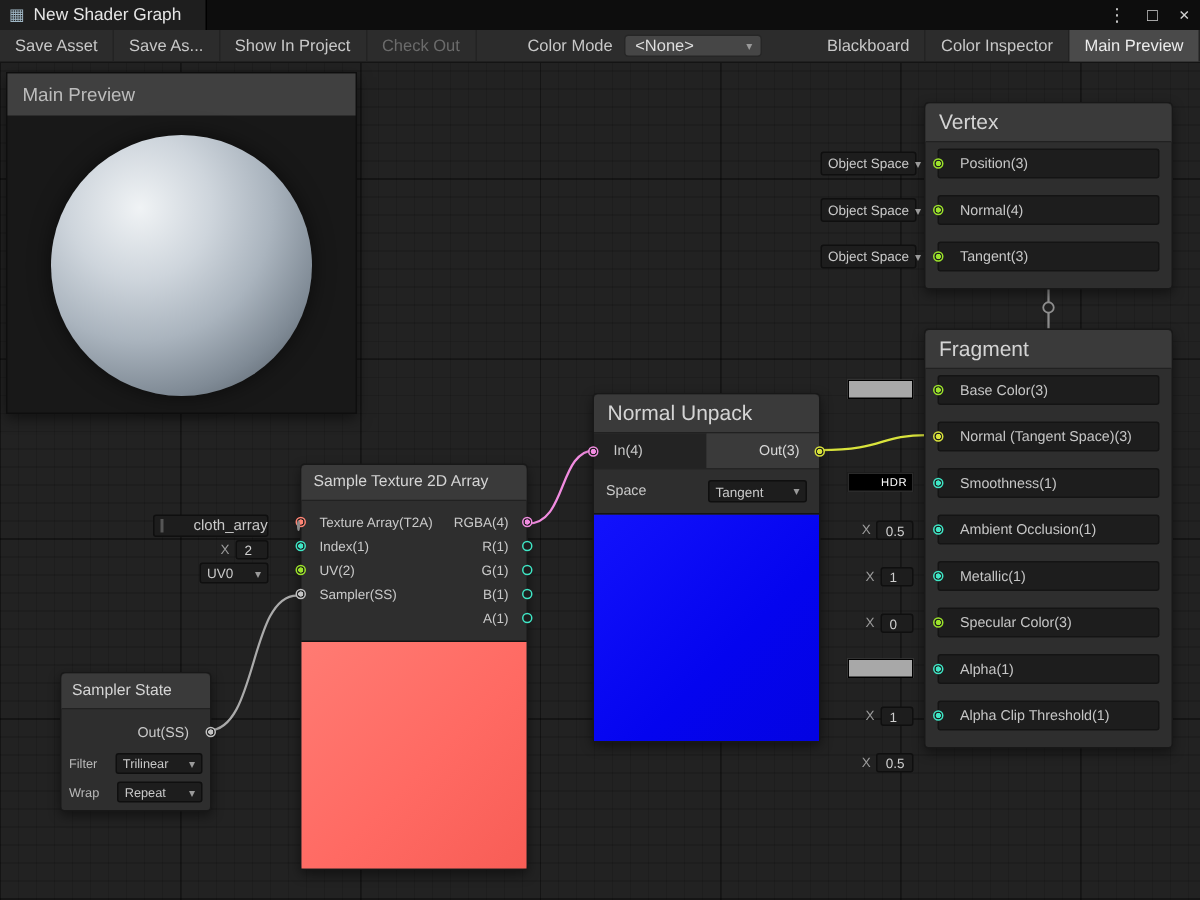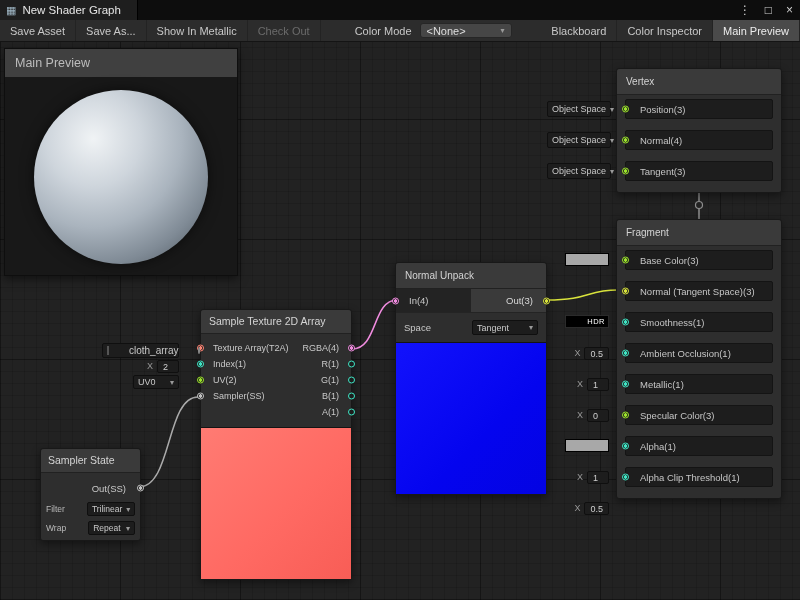--- a/index.html
+++ b/index.html
@@ -51,21 +51,21 @@
   .panel-body { height:199px; display:flex; align-items:center; justify-content:center; }
   .sphere { width:174px; height:174px; border-radius:50%;
             background:radial-gradient(circle at 34% 28%, #f0f3f5 0%, #ced5dc 28%,
                        #aab4be 52%, #7f8a95 74%, #565f68 92%, #454c54 100%);
             box-shadow:0 0 14px rgba(0,0,0,.55); }
 
   
   .node { position:absolute; z-index:2; background:#2e2e2e; border:1px solid #181818;
           border-radius:3px; box-shadow:0 3px 8px rgba(0,0,0,.45); }
   .node-header { height:26px; line-height:25px; padding:0 9px; background:#3a3a3a;
-                 color:#d4d4d4; font-size:10px; border-bottom:1px solid #212121;
+                 color:#d4d4d4; font-size:14px; border-bottom:1px solid #212121;
                  border-radius:3px 3px 0 0; white-space:nowrap; }
   .node-header.small { height:24px; line-height:23px; font-size:10.5px; }
   .block-body { padding-top:4px; }
   .block-row { position:relative; height:20px; margin:0 8px 11px; background:#1d1d1d;
                border:1px solid #141414; border-radius:2px; display:flex; align-items:center;
                padding-left:14px; font-size:9.5px; color:#c6c6c6; white-space:nowrap; }
 
   .port { position:absolute; width:7px; height:7px; border-radius:50%;
           border:1px solid currentColor; background:#1d1d1d; }
   .port.dot { background:radial-gradient(circle, currentColor 0 1.6px, #1d1d1d 1.9px); }
@@ -116,21 +116,21 @@
             justify-content:flex-end; padding-right:13px; font-size:9.5px; color:#d8d8d8; }
   .nu-out .port { right:-4px; top:50%; transform:translateY(-50%); }
   .nu-space { display:flex; align-items:center; justify-content:space-between;
               padding:7px 8px; font-size:9.5px; color:#c9c9c9; }
   .nu-space .dropw { width:66px; height:15px; }
 
   
   .ss-out { position:relative; height:18px; margin:6px 0 5px; display:flex; align-items:center;
             justify-content:flex-end; padding-right:14px; font-size:9.5px; color:#c9c9c9; }
   .ss-out .port { right:-4px; top:50%; transform:translateY(-50%); }
-  .ss-row { display:flex; align-items:center; gap:22px; padding:0 5px; margin-bottom:5px;
+  .ss-row { display:flex; align-items:center; gap:12px; padding:0 5px; margin-bottom:5px;
             font-size:8.5px; color:#b9b9b9; }
   .ss-row .dropw { flex:1; height:14px; font-size:8.5px; }
 </style>
 </head>
 <body>
 
 <div class="app">
 
   <div class="titlebar">
     <div class="tab">
@@ -140,21 +140,21 @@
     <div class="win-controls">
       <span>⋮</span>
       <span>□</span>
       <span>×</span>
     </div>
   </div>
 
   <div class="toolbar">
     <div class="tbtn">Save Asset</div>
     <div class="tbtn">Save As...</div>
-    <div class="tbtn">Show In Metallic</div>
+    <div class="tbtn">Show In Project</div>
     <div class="tbtn disabled">Check Out</div>
     <div class="tb-label">Color Mode</div>
     <div class="tb-drop">
       <span>&lt;None&gt;</span>
       <span class="caret">▾</span>
     </div>
     <div class="tb-right">
       <div class="tbtn">Blackboard</div>
       <div class="tbtn">Color Inspector</div>
       <div class="tbtn active">Main Preview</div>

